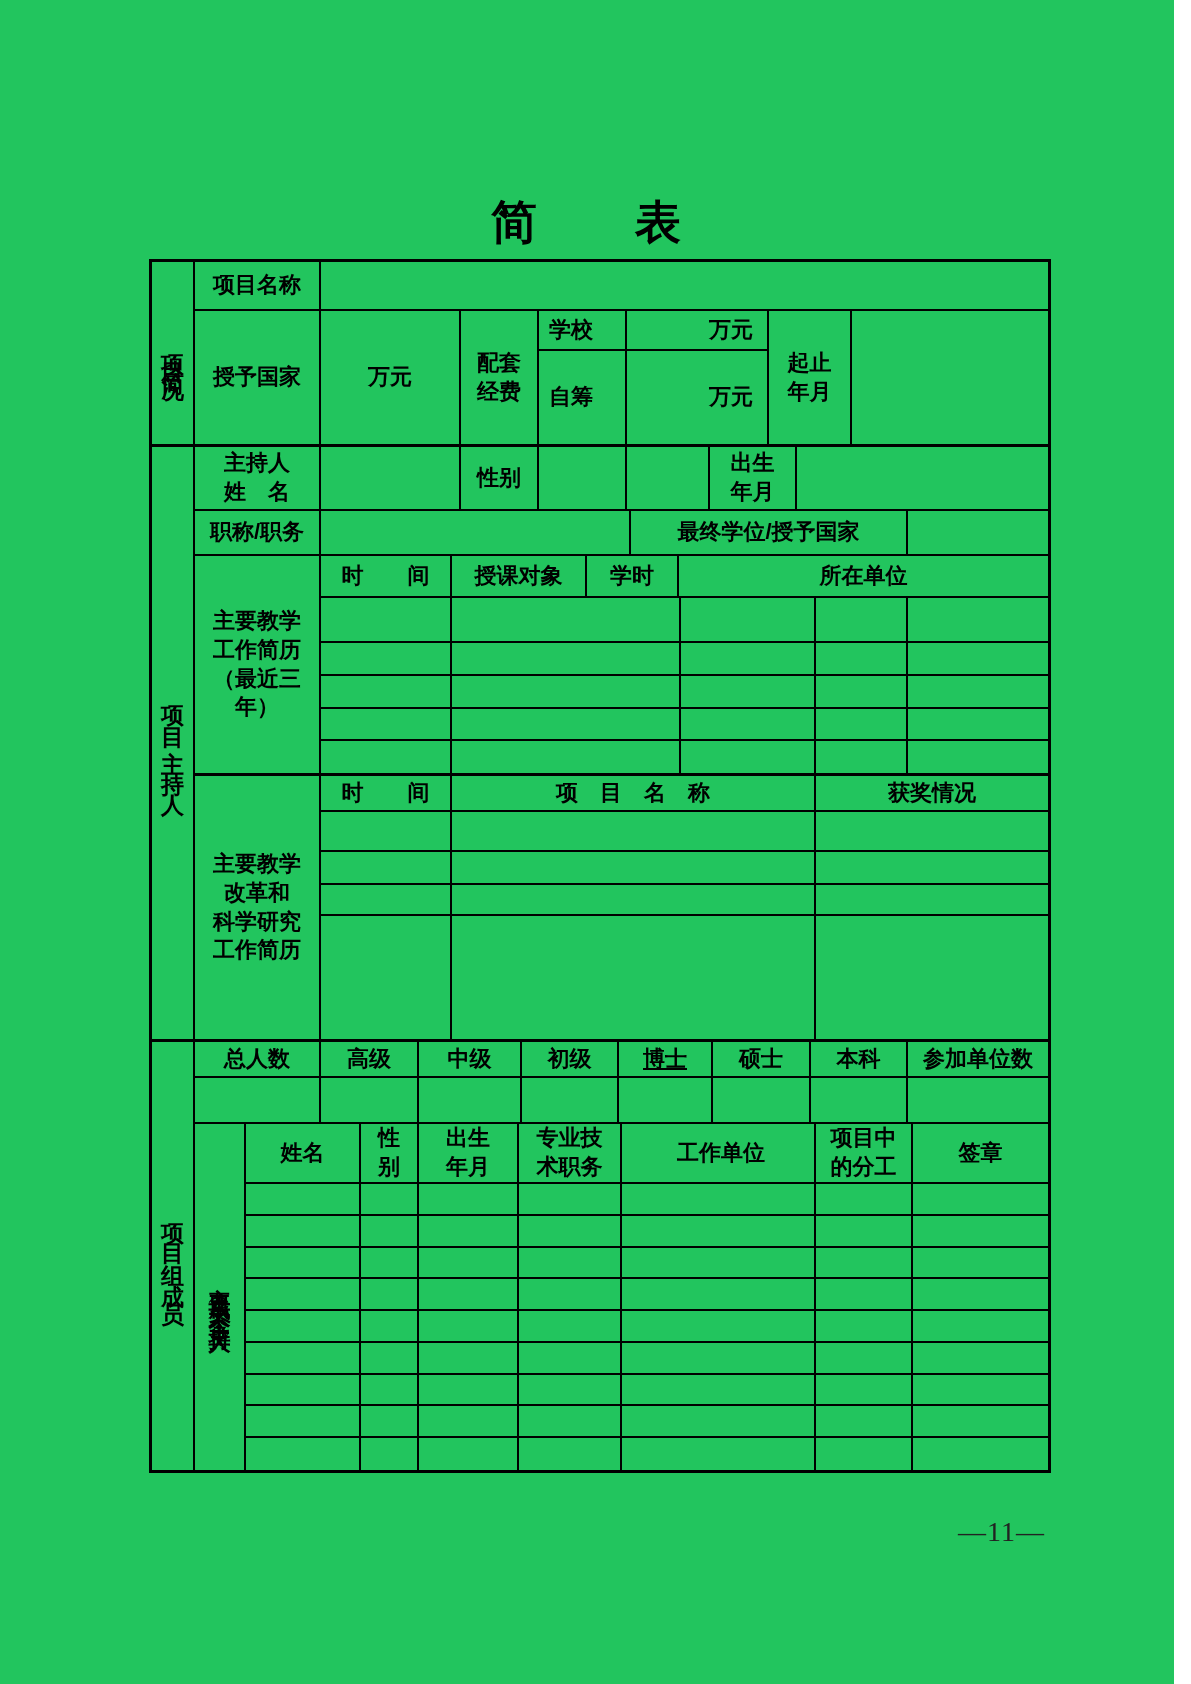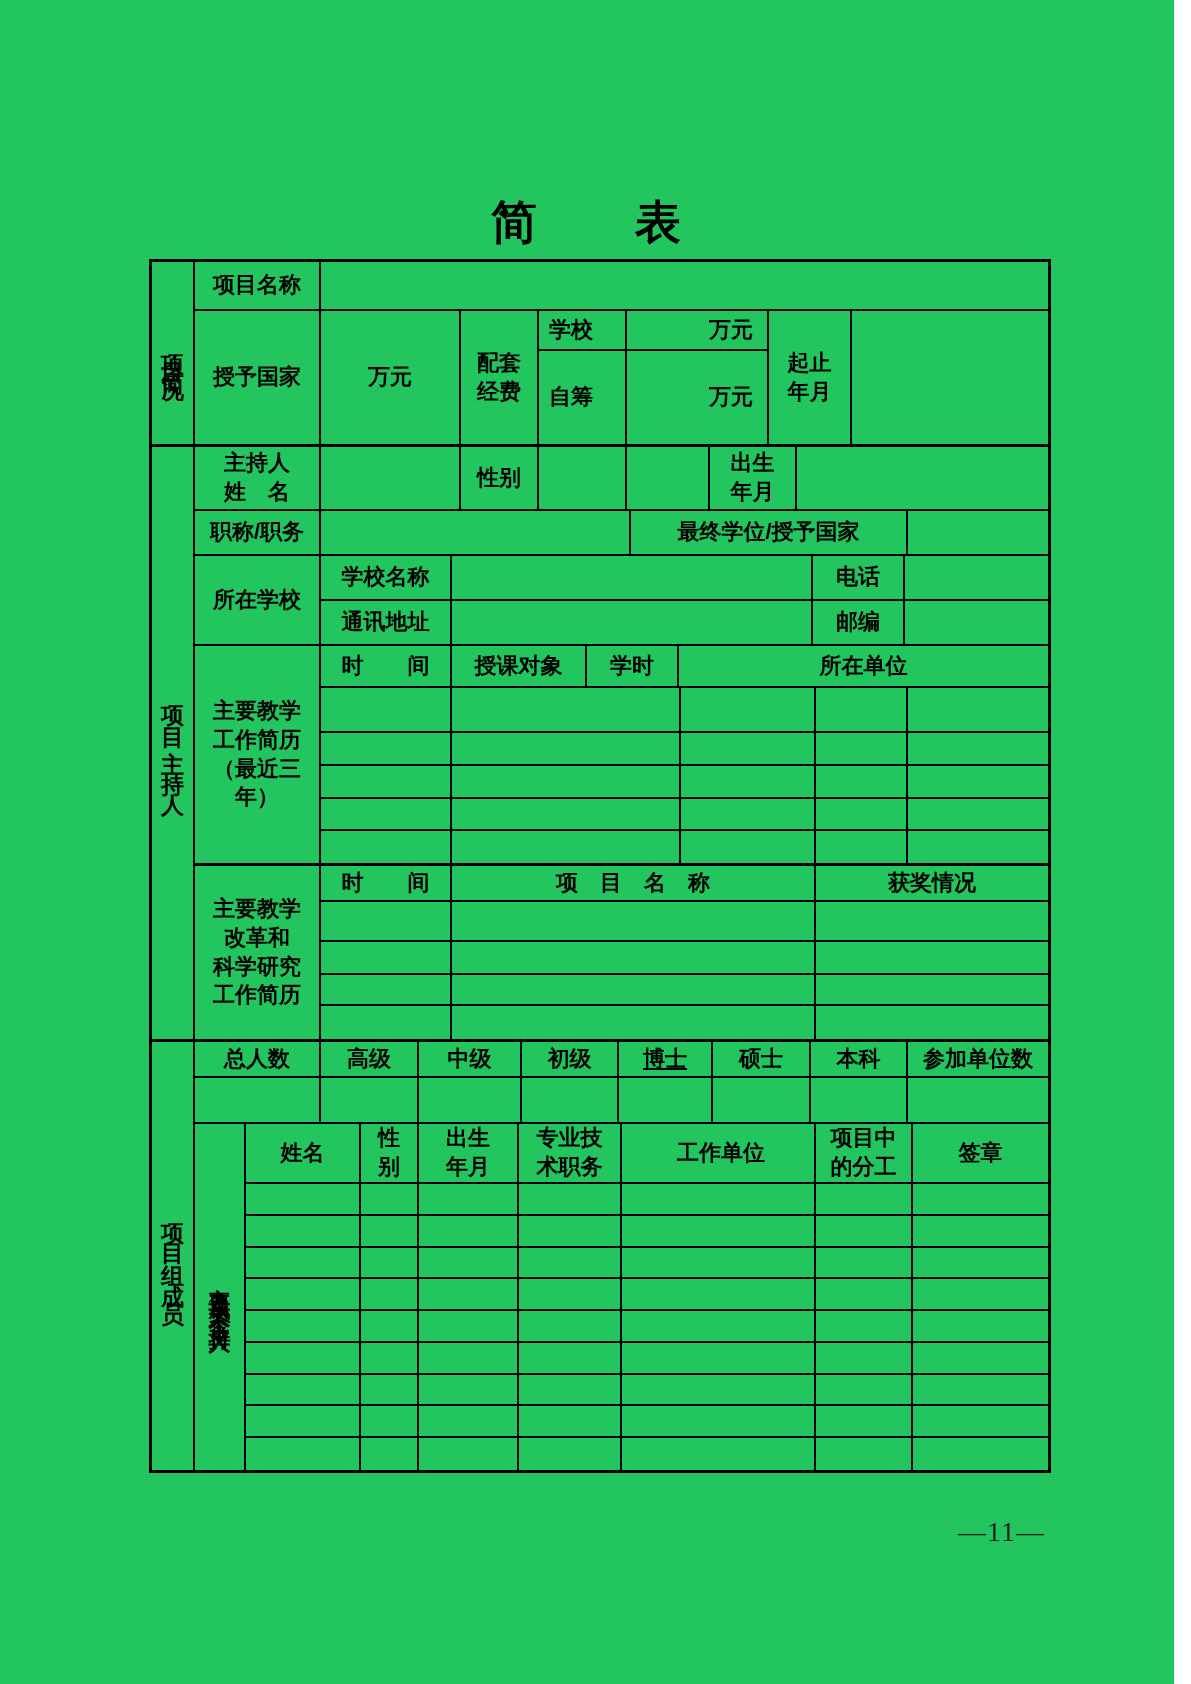--- a/index.html
+++ b/index.html
@@ -99,37 +99,20 @@
           <div class="c f nr"></div>
         </div>
 
         <div class="r" style="height:45px">
           <div class="c w126">职称/职务</div>
           <div class="c w310"></div>
           <div class="c w277">最终学位/授予国家</div>
           <div class="c f nr"></div>
         </div>
 
-        <div class="r" style="height:90px">
-          <div class="c w126">所在学校</div>
-          <div class="col f">
-            <div class="r" style="height:45px">
-              <div class="c w131">学校名称</div>
-              <div class="c f"></div>
-              <div class="c w92">电话</div>
-              <div class="c w143 nr"></div>
-            </div>
-            <div class="r f">
-              <div class="c w131">通讯地址</div>
-              <div class="c f"></div>
-              <div class="c w92">邮编</div>
-              <div class="c w143 nr"></div>
-            </div>
-          </div>
-        </div>
 
         <div class="r" style="height:217px">
           <div class="c w126 nb">
             <span class="line">主要教学</span>
             <span class="line">工作简历</span>
             <span class="line">（最近三</span>
             <span class="line">年）</span>
           </div>
           <div class="col f">
             <div class="r" style="height:42px">

